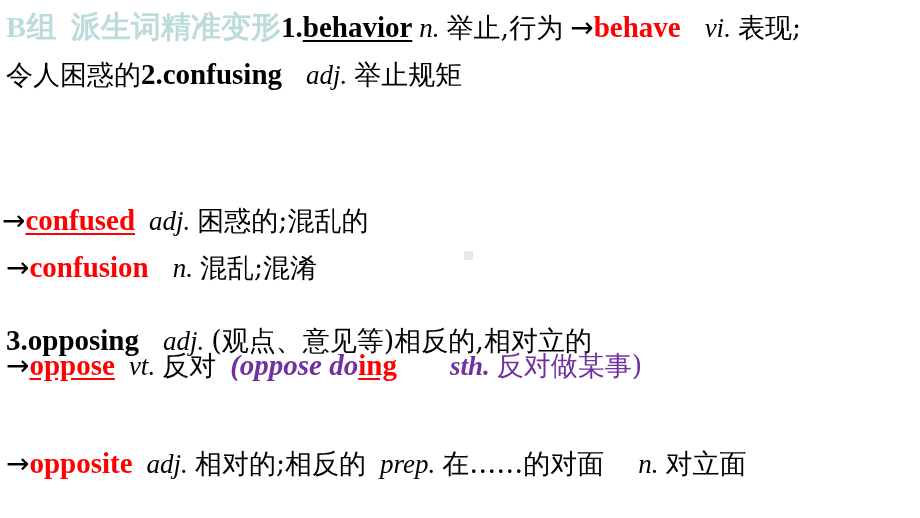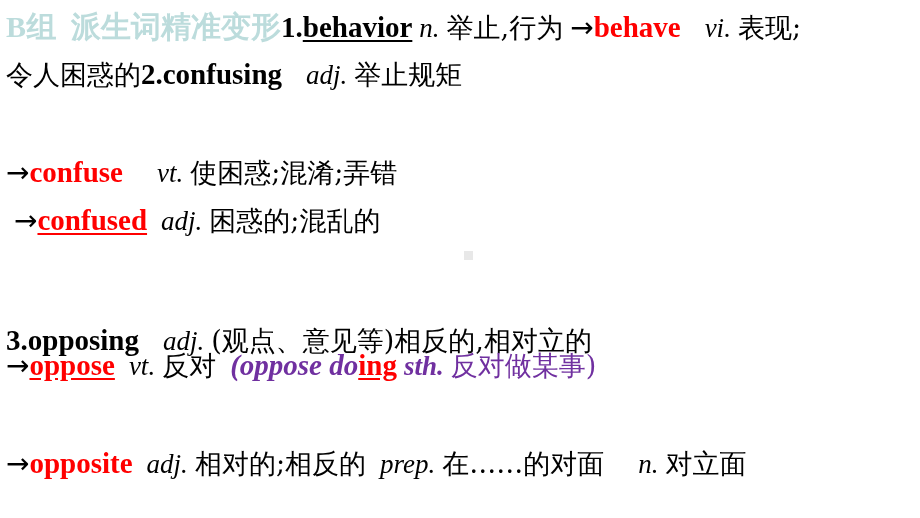--- a/index.html
+++ b/index.html
@@ -66,20 +66,21 @@
   .pos {
     font-style: italic;
     font-size: 27px;
     color: #000000;
   }
   .pos-purple {
     font-style: italic;
     font-weight: bold;
     font-size: 27px;
     color: #7030a0;
+    margin-left: 46px;
   }
   .cn {
     font-size: 27px;
     color: #000000;
     font-family: "DejaVu Serif", "Liberation Serif", serif;
   }
   .cn-purple {
     font-size: 27px;
     color: #7030a0;
     font-family: "DejaVu Serif", "Liberation Serif", serif;
@@ -92,21 +93,21 @@
   }
   .sp-s { display: inline-block; width: 7px; }
   .sp-m { display: inline-block; width: 14px; }
   .sp-l { display: inline-block; width: 24px; }
   .sp-xl { display: inline-block; width: 34px; }
 
   
   #line-1 { top: 12px;  left: 6px; }
   #line-2 { top: 60px;  left: 6px; }
   #line-3 { top: 158px; left: 6px; }
-  #line-4 { top: 206px; left: 14px; }
+  #line-4 { top: 206px; left: 2px; }
   #line-5 { top: 253px; left: 6px; }
   #line-6 { top: 300px; left: 6px; margin-top: 26px; }
   #line-7 { top: 351px; left: 6px; }
   #line-8 { top: 400px; left: 6px; }
   #line-9 { top: 449px; left: 6px; text-align: center; }
 
   .artifact-square {
     position: absolute;
     top: 251px;
     left: 464px;
@@ -121,28 +122,28 @@
 <div class="slide">
 
   <div class="line" id="line-1">
     <span class="heading-tag">B组</span><span class="sp-m"></span><span class="heading-cn">派生词精准变形</span><span class="en-bold">1.</span><span class="en-bold u">behavior</span><span class="sp-s"></span><span class="pos">n.</span><span class="sp-s"></span><span class="cn">举止,行为</span><span class="sp-s"></span><span class="arrow">→</span><span class="en-bold red">behave</span><span class="sp-l"></span><span class="pos">vi.</span><span class="sp-s"></span><span class="cn">表现;</span>
   </div>
 
   <div class="line" id="line-2">
     <span class="cn">令人困惑的</span><span class="en-bold">2.</span><span class="en-bold">confusing</span><span class="sp-l"></span><span class="pos">adj.</span><span class="sp-s"></span><span class="cn">举止规矩</span>
   </div>
 
-  <div class="line" id="line-3">
-    <span class="arrow">→</span><span class="en-bold red">confuse</span><span class="sp-xl"></span><span class="pos">vt.</span><span class="sp-s"></span><span class="cn">使困惑;混淆;弄错</span>
-  </div>
 
   <div class="line" id="line-4">
     <span class="arrow">→</span><span class="en-bold red u">confused</span><span class="sp-m"></span><span class="pos">adj.</span><span class="sp-s"></span><span class="cn">困惑的;混乱的</span>
   </div>
 
+  <div class="line" id="line-5">
+    <span class="arrow">→</span><span class="en-bold red">confusion</span><span class="sp-l"></span><span class="pos">n.</span><span class="sp-s"></span><span class="cn">混乱;混淆</span>
+  </div>
   <div class="artifact-square"></div>
 
   <div class="line" id="line-6">
     <span class="en-bold">3.</span><span class="en-bold">opposing</span><span class="sp-l"></span><span class="pos">adj.</span><span class="sp-s"></span><span class="cn">(观点、意见等)相反的,相对立的</span>
   </div>
 
   <div class="line" id="line-7">
     <span class="arrow">→</span><span class="en-bold red u">oppose</span><span class="sp-m"></span><span class="pos">vt.</span><span class="sp-s"></span><span class="cn">反对</span><span class="sp-m"></span><span class="en-bold purple">(oppose do</span><span class="en-bold red u">ing</span><span class="sp-s"></span><span class="pos-purple">sth.</span><span class="sp-s"></span><span class="cn-purple">反对做某事)</span>
   </div>
 

